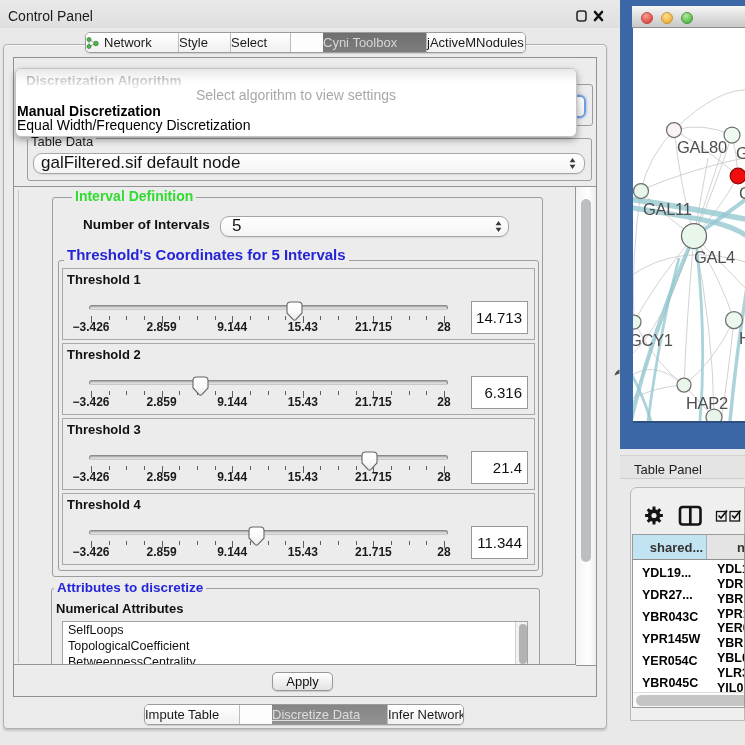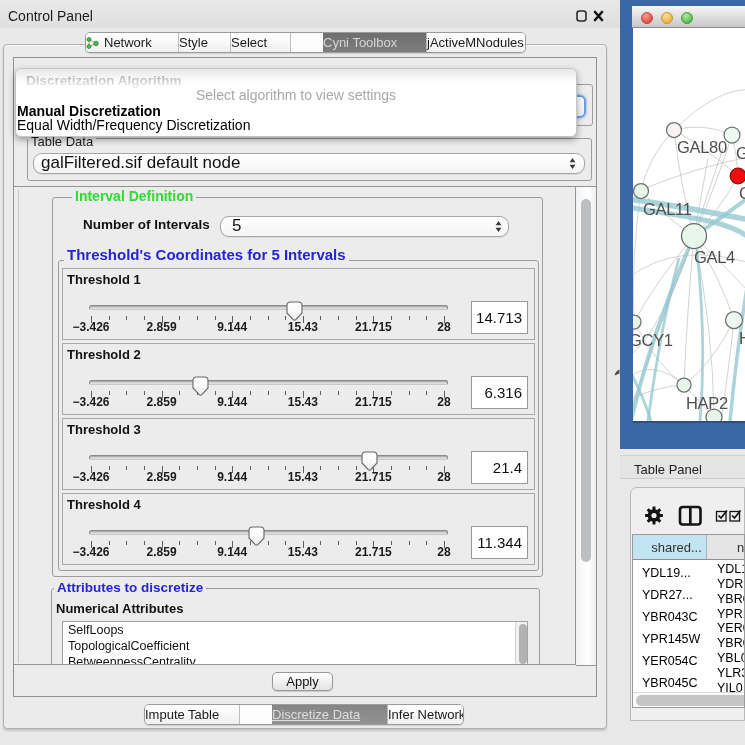--- a/index.html
+++ b/index.html
@@ -46,21 +46,21 @@
 #popup .it1{position:absolute;left:0px;padding-left:1px;top:34px;font-size:14px;font-weight:bold;color:#000;}
 #popup .it2{position:absolute;left:0px;padding-left:1px;top:48px;font-size:14px;color:#000;}
 #popup .grad{position:absolute;left:0;top:0;right:0;height:13px;border-radius:6px 6px 0 0;background:linear-gradient(#e7e7e7,rgba(255,255,255,0));}
 
 #netwin{left:620px;top:0;width:125px;height:449px;background:#3c67a6;}
 #nettitle{left:12px;top:6px;width:113px;height:22px;background:linear-gradient(#f6f6f6,#c8c8c8);border-bottom:1px solid #8f8f8f;}
 #canvas{left:13px;top:28px;width:112px;height:393px;background:#fff;overflow:hidden;}
 #tpbar{left:620px;top:455px;width:125px;height:24px;background:#e4e4e4;border-top:1px solid #d2d2d2;border-bottom:1px solid #cccccc;}
 #tpbar .t{left:14px;top:6px;font-size:13px;color:#222;}
 #tpanel{left:630px;top:487px;width:115px;height:234px;background:#efefef;border:1px solid #b9b9b9;border-top-left-radius:7px;}
-#ttable{width:113px;height:174px;border:1px solid #9a9a9a;background:#fff;overflow:hidden;}
+#ttable{width:113px;height:174px;border:1px solid #9a9a9a;background:#fff;overflow:hidden;font-weight:bold;}
 .hc{position:absolute;top:0;height:24px;font-size:13px;color:#333;display:flex;align-items:center;border-right:1px solid #9eb4bf;}
 .trow{position:absolute;font-size:12.5px;color:#000;white-space:nowrap;}
 #hscroll{left:0px;top:157px;width:111px;height:15px;background:#fafafa;border-top:1px solid #dddddd;}
 #hscroll .th{position:absolute;left:3px;top:2px;width:120px;height:11px;background:#c5c5c5;border-radius:5.5px;}
 </style>
 </head>
 <body>
 
 <div class="abs" id="titlebar">
   <div class="abs t">Control Panel</div>

